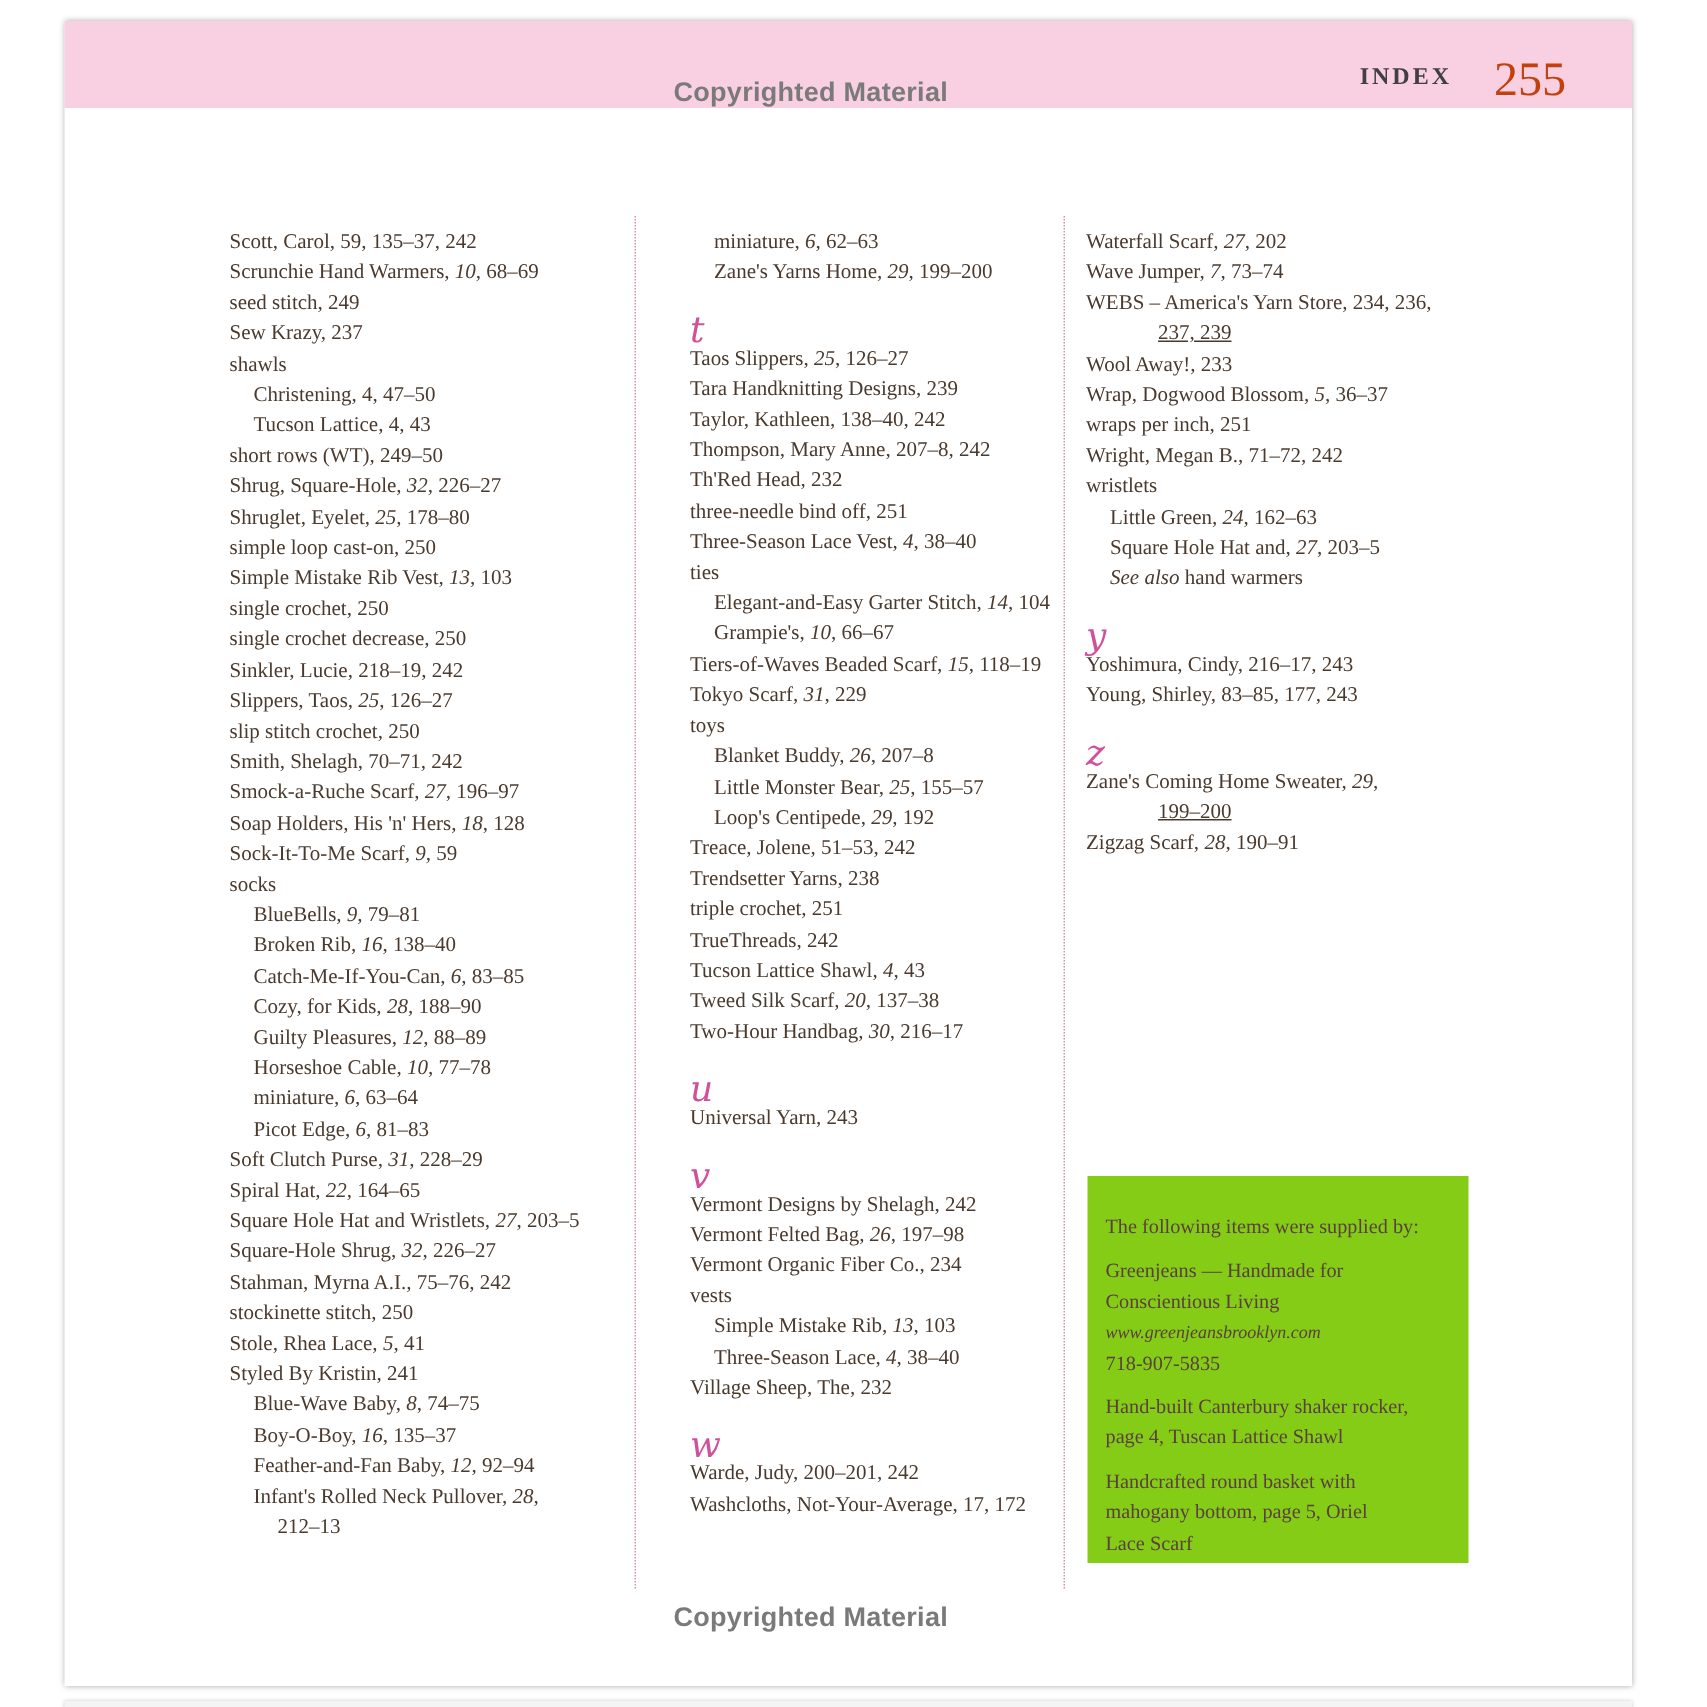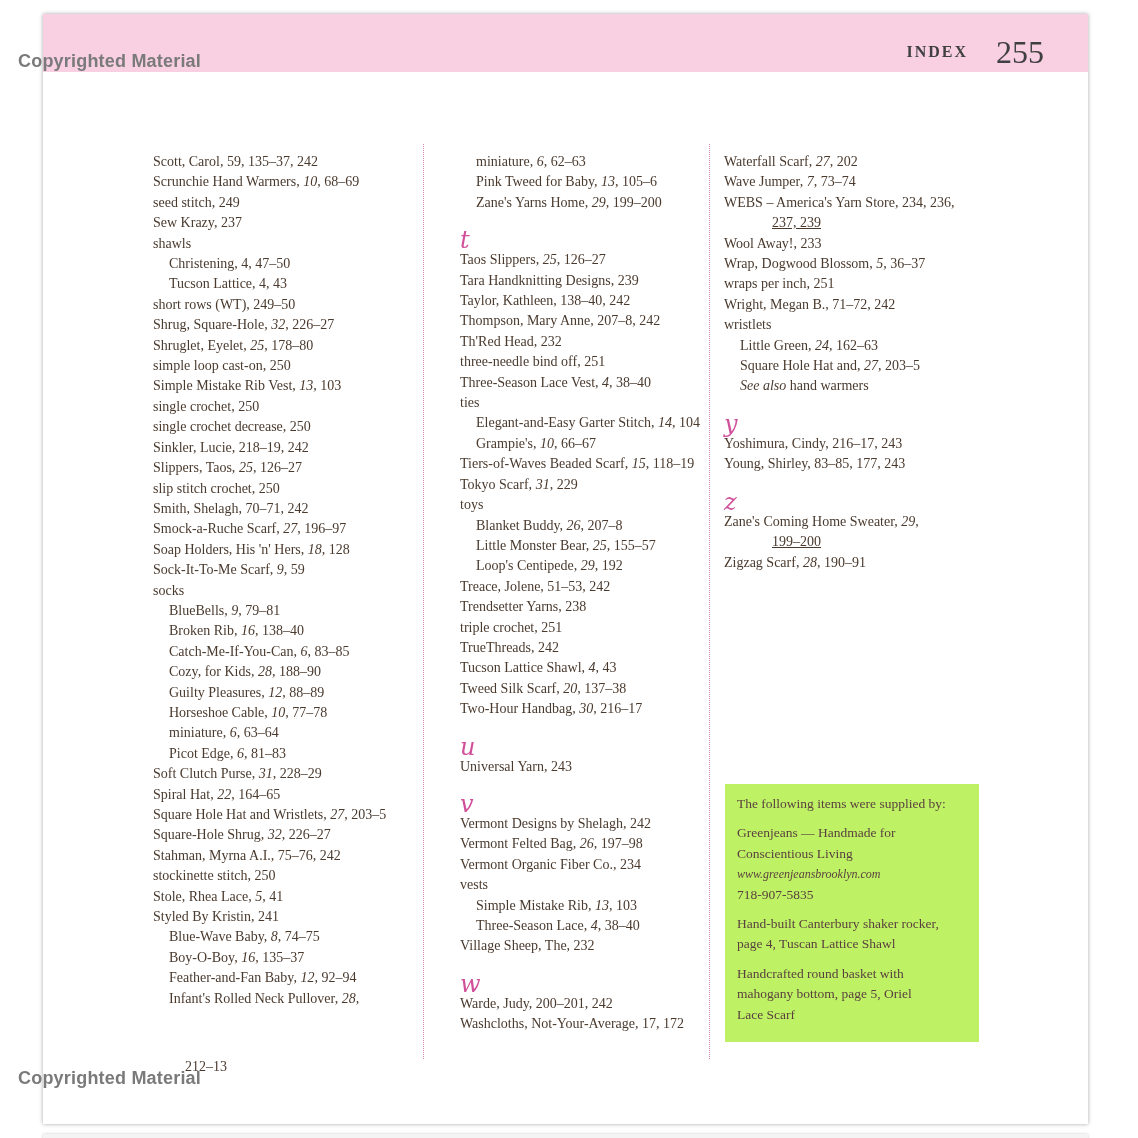--- a/index.html
+++ b/index.html
@@ -29,36 +29,37 @@
       background: #f8d0e2;
     }
     .copyright {
       position: absolute;
       font-family: "Liberation Sans", "DejaVu Sans", sans-serif;
       font-weight: bold;
       font-size: 18px;
       color: #7a7a7a;
       letter-spacing: 0.2px;
       width: 100%;
+      text-align: center;
     }
     .copyright.top { top: 37px; left: -25px; }
     .copyright.bottom { top: 1054px; left: -25px; }
     .running-head {
       position: absolute; right: 120px; top: 29px;
       font-family: "Liberation Serif", serif;
       font-size: 16px;
       letter-spacing: 2px;
       color: #404040;
       font-weight: bold;
     }
     .page-number {
       position: absolute; right: 44px; top: 20px;
       font-family: "Liberation Serif", serif;
       font-size: 32px;
-      color: #404040;
+      color: #c2410c;
       margin-left: 24px;
     }
     .col {
       position: absolute;
       top: 138px;
       font-size: 14px;
       line-height: 20.4px;
       color: #4a3a2e;
     }
     .col1 { left: 110px; width: 272px; }
@@ -66,38 +67,38 @@
     .col3 { left: 681px; width: 280px; }
     .rule {
       position: absolute; top: 130px; height: 915px; width: 0;
       border-left: 1.5px dotted #d98ab0;
     }
     .rule1 { left: 380px; }
     .rule2 { left: 666px; }
     .entry { white-space: nowrap; }
     .entry.sub { padding-left: 16px; }
     .entry.cont { padding-left: 48px; text-decoration: underline; }
-    .entry.cont-sub { padding-left: 32px; margin-top: 48px; }
+    .entry.cont-sub { padding-left: 32px; }
     .entry i { font-style: italic; }
     .letter {
       font-family: "DejaVu Serif", serif;
       font-style: italic;
       color: #d0509a;
       font-size: 24px;
       line-height: 22px;
       height: 22px;
       margin-top: 16px;
       margin-bottom: -1px;
     }
     .supply-box {
       position: absolute;
       left: 682px; top: 770px;
       width: 254px; height: 258px;
-      background: #bef264;
-      padding: 10px 12px;
+      background: #84cc16;
+      padding: 24px 12px;
       box-sizing: border-box;
       font-size: 13.5px;
       line-height: 20.4px;
       color: #5a3f3f;
     }
     .supply-box p { margin: 0 0 9px 0; }
     .supply-box .url { font-size: 12px; font-style: italic; }
   </style>
 </head>
 <body>
@@ -154,21 +155,20 @@
       <div class="entry"><span>Stole, Rhea Lace, </span><i>5</i><span>, 41</span></div>
       <div class="entry"><span>Styled By Kristin, 241</span></div>
       <div class="entry sub"><span>Blue-Wave Baby, </span><i>8</i><span>, 74–75</span></div>
       <div class="entry sub"><span>Boy-O-Boy, </span><i>16</i><span>, 135–37</span></div>
       <div class="entry sub"><span>Feather-and-Fan Baby, </span><i>12</i><span>, 92–94</span></div>
       <div class="entry sub"><span>Infant's Rolled Neck Pullover, </span><i>28</i><span>,</span></div>
       <div class="entry cont-sub"><span>212–13</span></div>
     </div>
   <div class="col col2">
       <div class="entry sub"><span>miniature, </span><i>6</i><span>, 62–63</span></div>
-      <div class="entry sub"><span>Pink Tweed for Baby, </span><i>13</i><span>, 105–6</span></div>
       <div class="entry sub"><span>Zane's Yarns Home, </span><i>29</i><span>, 199–200</span></div>
       <div class="letter">t</div>
       <div class="entry"><span>Taos Slippers, </span><i>25</i><span>, 126–27</span></div>
       <div class="entry"><span>Tara Handknitting Designs, 239</span></div>
       <div class="entry"><span>Taylor, Kathleen, 138–40, 242</span></div>
       <div class="entry"><span>Thompson, Mary Anne, 207–8, 242</span></div>
       <div class="entry"><span>Th'Red Head, 232</span></div>
       <div class="entry"><span>three-needle bind off, 251</span></div>
       <div class="entry"><span>Three-Season Lace Vest, </span><i>4</i><span>, 38–40</span></div>
       <div class="entry"><span>ties</span></div>

